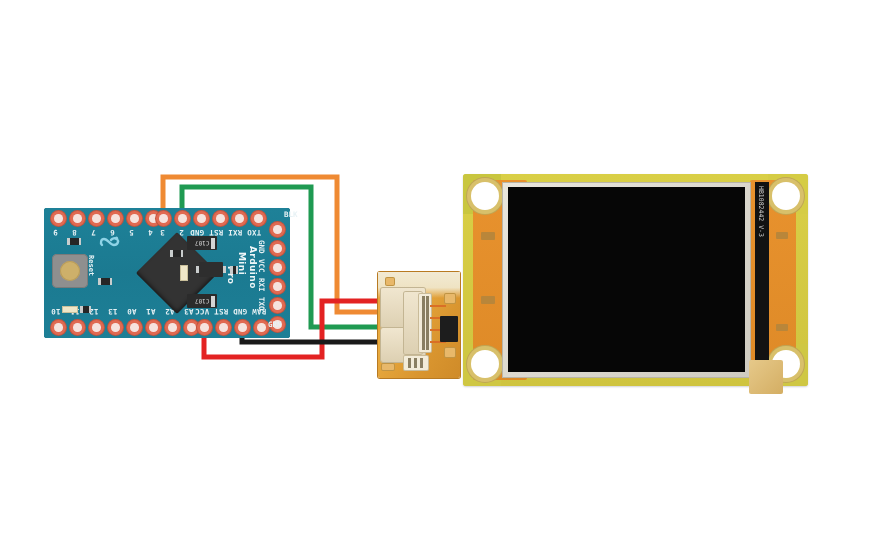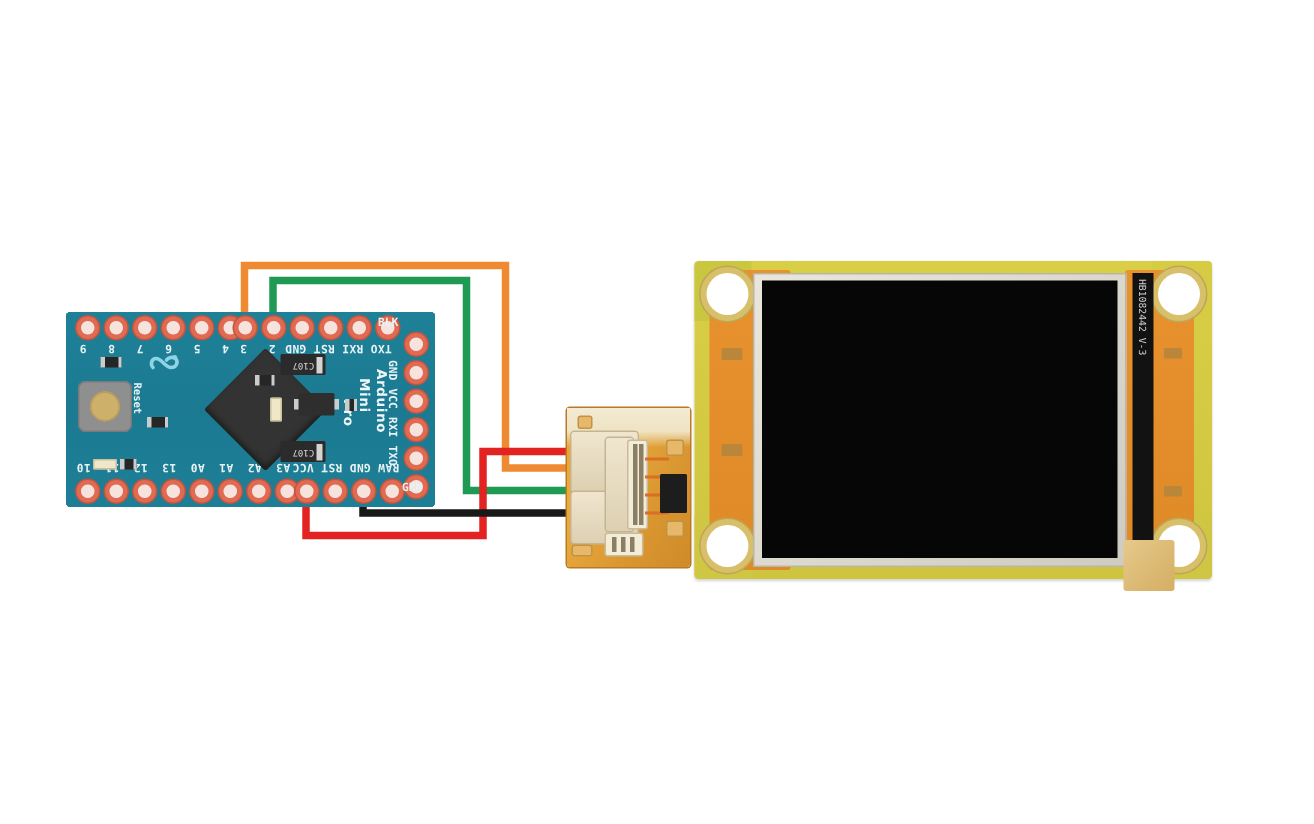--- a/index.html
+++ b/index.html
@@ -195,21 +195,21 @@
     <div class="padlbl" style="left:189px;top:99px;">GND</div>
     <div class="padlbl" style="left:208px;top:99px;">RAW</div>
 
     <div class="pad" style="left:226px;top:14px;"></div>
     <div class="pad" style="left:226px;top:33px;"></div>
     <div class="pad" style="left:226px;top:52px;"></div>
     <div class="pad" style="left:226px;top:71px;"></div>
     <div class="pad" style="left:226px;top:90px;"></div>
     <div class="pad" style="left:226px;top:109px;"></div>
 
-    <div class="vlbl" style="left:208px;top:2px;transform:rotate(0deg);">BLK</div>
+    <div class="vlbl" style="left:240px;top:2px;transform:rotate(0deg);">BLK</div>
     <div class="vlbl" style="left:222px;top:32px;">GND</div>
     <div class="vlbl" style="left:222px;top:51px;">VCC</div>
     <div class="vlbl" style="left:222px;top:70px;">RXI</div>
     <div class="vlbl" style="left:222px;top:89px;">TXO</div>
     <div class="vlbl" style="left:224px;top:112px;transform:rotate(0deg);">GRN</div>
 
     <div class="brandlbl" style="left:214px;top:38px;">Arduino</div>
     <div class="brandlbl" style="left:203px;top:44px;">Mini</div>
     <div class="brandlbl" style="left:192px;top:58px;">Pro</div>
 

